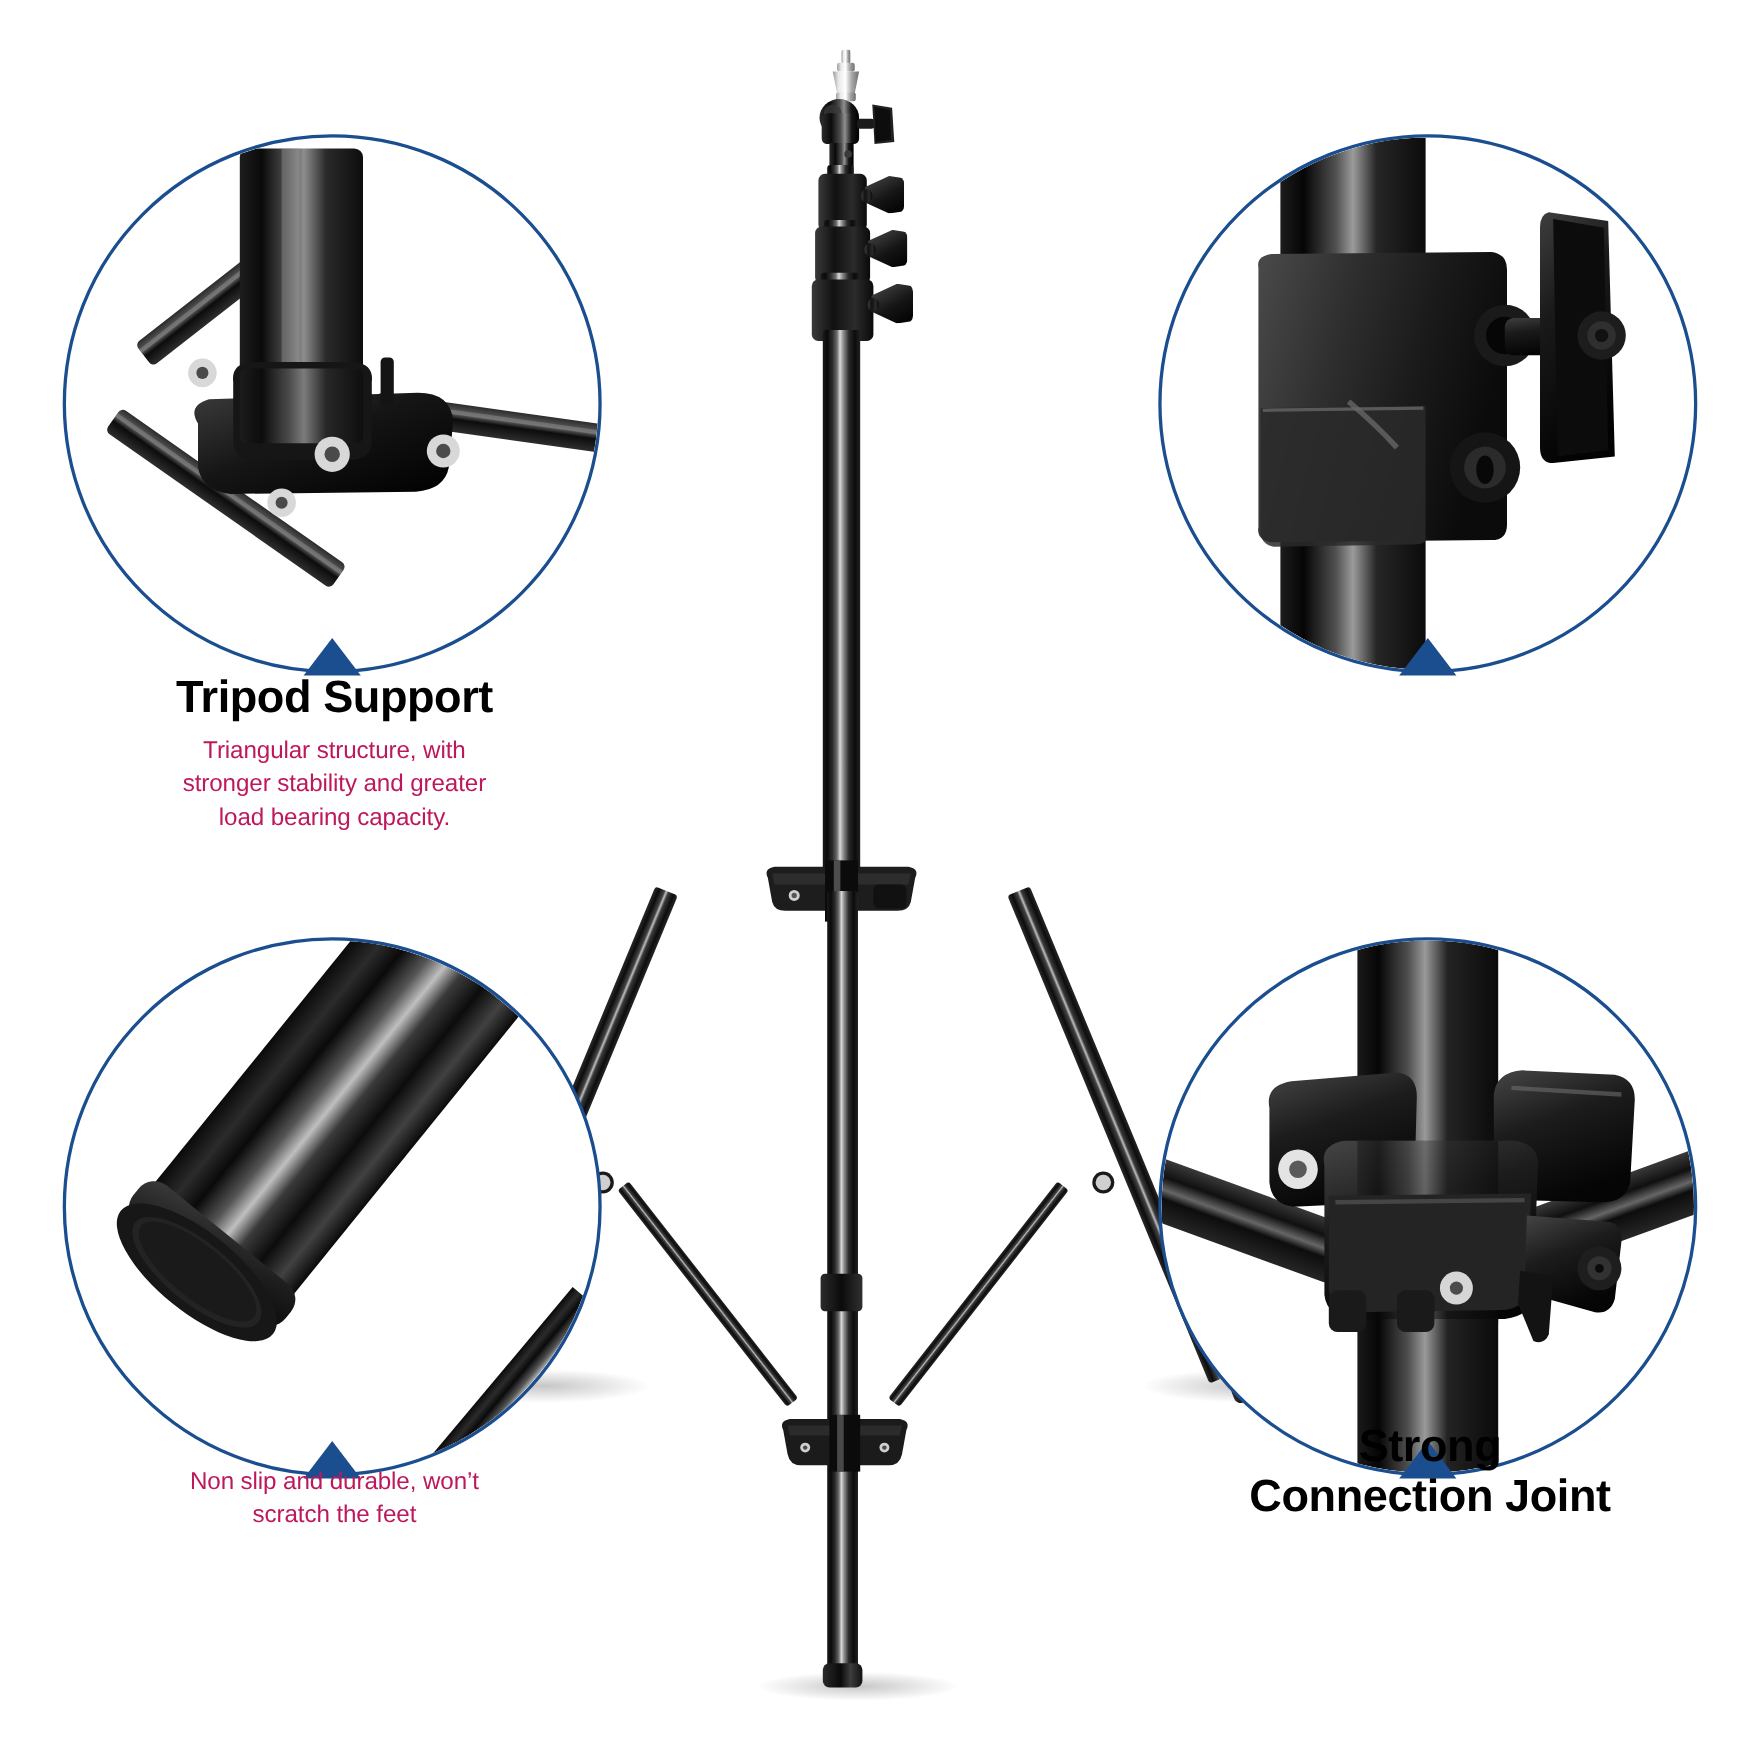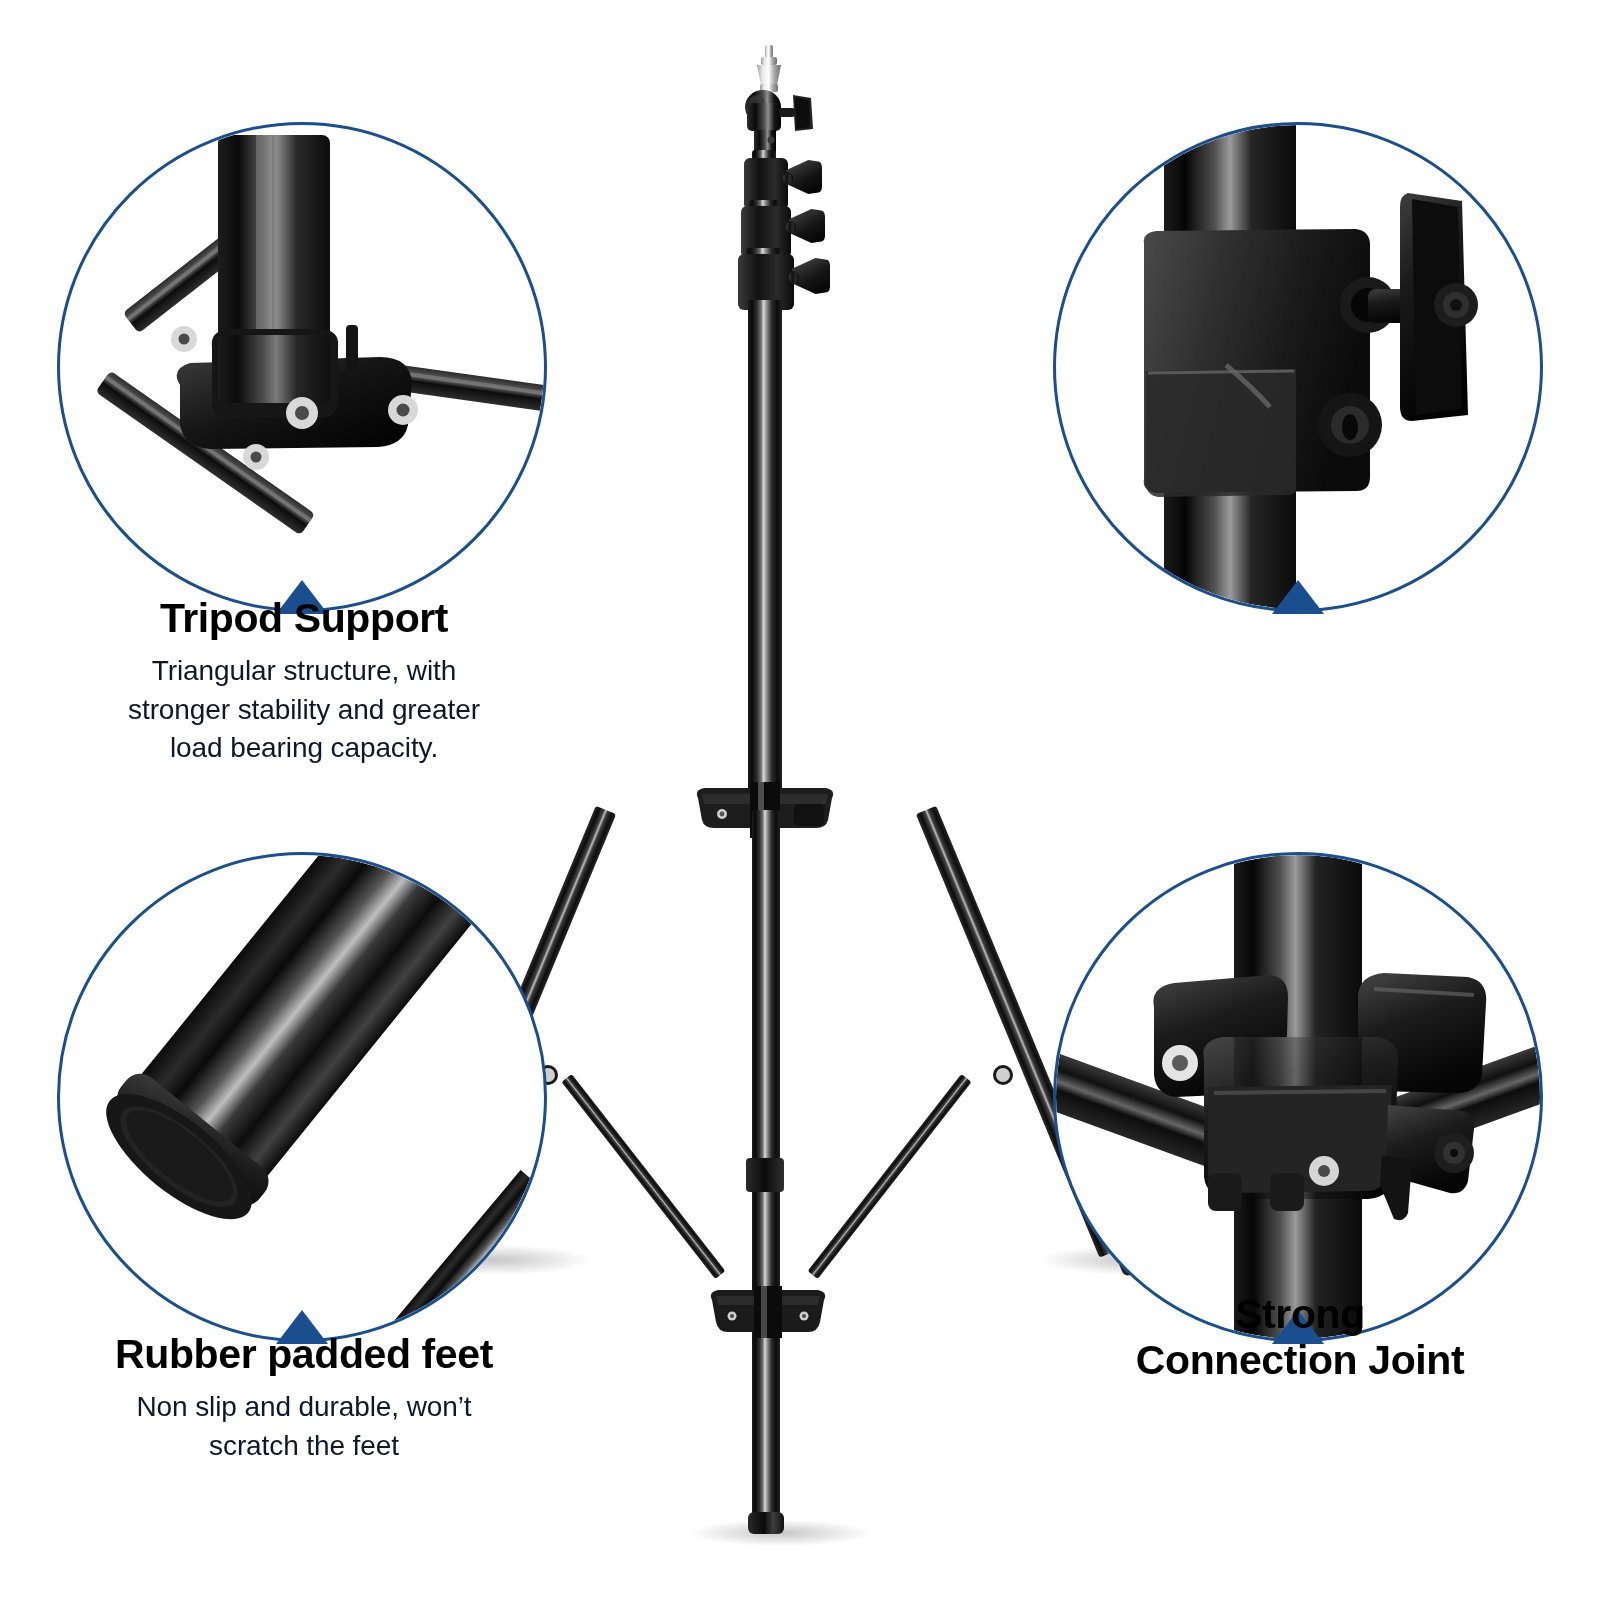--- a/index.html
+++ b/index.html
@@ -33,22 +33,22 @@
   
   .textblock{position:absolute;width:520px;text-align:center;}
   .ttl{
     color:var(--accent);
     font-size:41px;font-weight:bold;line-height:1.12;
     letter-spacing:-0.4px;
     margin:0 0 10px 0;
     white-space:pre-line;
   }
   .desc{
-    color:#0f172a;
-    font-size:28px;line-height:1.38;font-weight:400;
+    color:#be185d;
+    font-size:22px;line-height:1.38;font-weight:400;
     letter-spacing:-0.1px;
     margin:0;
     white-space:pre-line;
   }
 
   
   .product{position:absolute;left:0;top:0;width:1600px;height:1600px;}
 
   
   .tube{
@@ -263,21 +263,21 @@
           <circle cx="196" cy="332" r="13" fill="#d8d8d8"></circle>
             <circle cx="196" cy="332" r="5.5" fill="#4a4a4a"></circle>
 
           <rect x="286" y="200" width="12" height="44" rx="4" fill="#141414"></rect>
         </svg>
       </div>
     </div>
     <div class="pointer"></div>
   </div>
 
-  <div class="textblock" style="left:44px;top:596px;">
+  <div class="textblock" style="left:44px;top:611px;">
     <p class="ttl">Tripod Support</p>
     <p class="desc">Triangular structure, with
 stronger stability and greater
 load bearing capacity.</p>
   </div>
 
   <div class="callout" style="left:1053px;top:122px;--accent:#1a4e8f;">
     <div class="ring">
       <div class="clip">
         <svg width="490" height="490" viewBox="0 0 490 490">
@@ -372,21 +372,20 @@
           <g transform="rotate(40 430 420)">
             <rect x="386" y="320" width="56" height="210" fill="url(#gleg)"></rect>
           </g>
         </svg>
       </div>
     </div>
     <div class="pointer"></div>
   </div>
 
   <div class="textblock" style="left:44px;top:1332px;">
-    <p class="ttl">Rubber padded feet</p>
     <p class="desc">Non slip and durable, won’t
 scratch the feet</p>
   </div>
 
   <div class="callout" style="left:1053px;top:852px;--accent:#1a4e8f;">
     <div class="ring">
       <div class="clip">
         <svg width="490" height="490" viewBox="0 0 490 490">
           <defs>
             <linearGradient id="gc" x1="0" y1="0" x2="1" y2="0">

